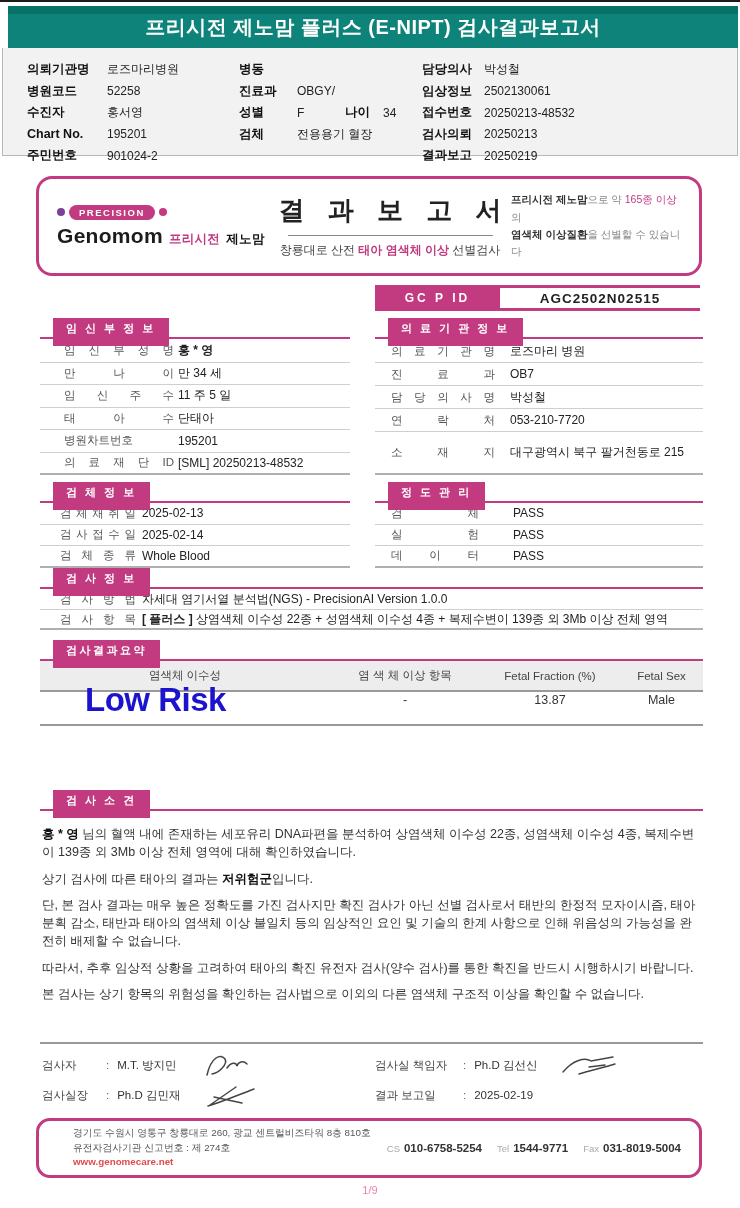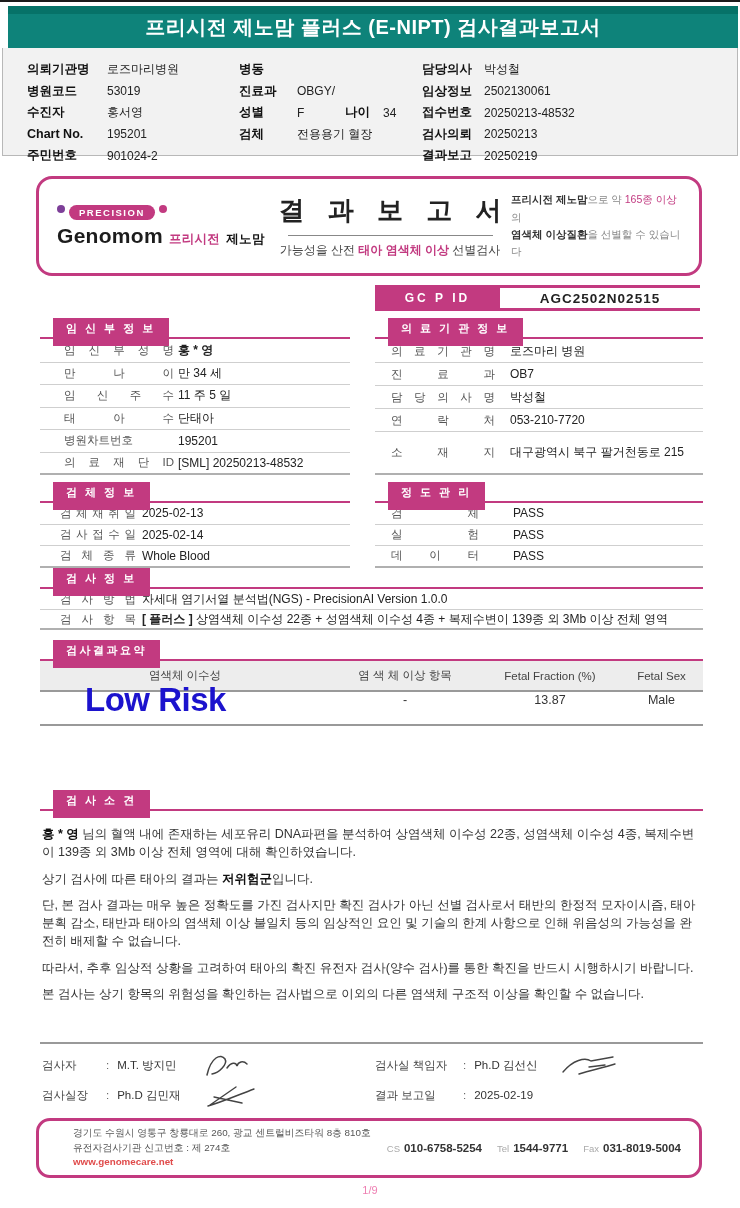--- a/index.html
+++ b/index.html
@@ -28,21 +28,21 @@
   .hl{font-weight:bold;color:#111;font-size:12.5px;flex:0 0 auto;}
   .hcol1 .hl{width:80px;}.hcol2 .hl{width:58px;}.hcol3 .hl{width:62px;}
   .hv{color:#222;}
   .hv1{width:48px;}
   .hl2{font-weight:bold;color:#111;font-size:12.5px;width:38px;}
 
   
   .headbox{position:absolute;top:176px;left:36px;width:666px;height:100px;border:3px solid var(--mag);
     border-radius:16px;box-sizing:border-box;display:flex;align-items:center;padding:0 18px;background:#fff;}
   .brand{width:212px;}
-  .badge-row{display:flex;align-items:flex-start;gap:4px;margin-bottom:4px;}
+  .badge-row{display:flex;align-items:center;gap:4px;margin-bottom:4px;}
   .dot{width:8px;height:8px;border-radius:50%;}
   .dot-purple{background:#7d3f98;}
   .dot-mag{background:var(--mag);}
   .badge{background:var(--mag);color:#fff;font-size:9.5px;font-weight:bold;letter-spacing:1.5px;
     padding:2px 10px;border-radius:9px;}
   .brand-row{font-weight:800;font-size:21px;color:#1c1c1c;letter-spacing:0.3px;white-space:nowrap;}
   .kr-accent{color:var(--mag);font-size:12.5px;font-weight:bold;margin-left:6px;}
   .kr{color:#111;font-size:12.5px;font-weight:bold;}
   .rtitle{flex:1;text-align:center;}
   .rtitle .t{font-size:26px;font-weight:800;color:#222;letter-spacing:8px;padding-left:8px;}
@@ -152,21 +152,21 @@
   <div class="titlebar">프리시전 제노맘 플러스 (E-NIPT) 검사결과보고서</div>
 
   <div class="hinfo">
     <div class="hcol hcol1">
       <div class="hrow">
           <span class="hl">의뢰기관명</span>
           <span class="hv">로즈마리병원</span>
         </div>
       <div class="hrow">
           <span class="hl">병원코드</span>
-          <span class="hv">53019</span>
+          <span class="hv">52258</span>
         </div>
       <div class="hrow">
           <span class="hl">수진자</span>
           <span class="hv">홍서영</span>
         </div>
       <div class="hrow">
           <span class="hl">Chart No.</span>
           <span class="hv">195201</span>
         </div>
       <div class="hrow">
@@ -223,21 +223,21 @@
       <div class="badge-row">
         <span class="dot dot-purple"></span>
         <span class="badge">PRECISION</span>
         <span class="dot dot-mag"></span>
       </div>
       <div class="brand-row"><span>Genomom</span><span class="kr-accent">프리시전</span> <span class="kr">제노맘</span></div>
     </div>
     <div class="rtitle">
       <div class="t">결 과 보 고 서</div>
       <div class="div"></div>
-      <div class="rsub"><span>가능성을 산전 </span><b>태아 염색체 이상</b><span> 선별검사</span></div>
+      <div class="rsub"><span>창룡대로 산전 </span><b>태아 염색체 이상</b><span> 선별검사</span></div>
     </div>
     <div class="rtag">
       <b>프리시전 제노맘</b><span>으로 약 </span><span class="acc">165종 이상</span><span>의</span><br>
       <b>염색체 이상질환</b><span>을 선별할 수 있습니다</span>
     </div>
   </div>
 
   <div class="gcp">
     <div class="gcp-label">GC P ID</div>
     <div class="gcp-value">AGC2502N02515</div>

